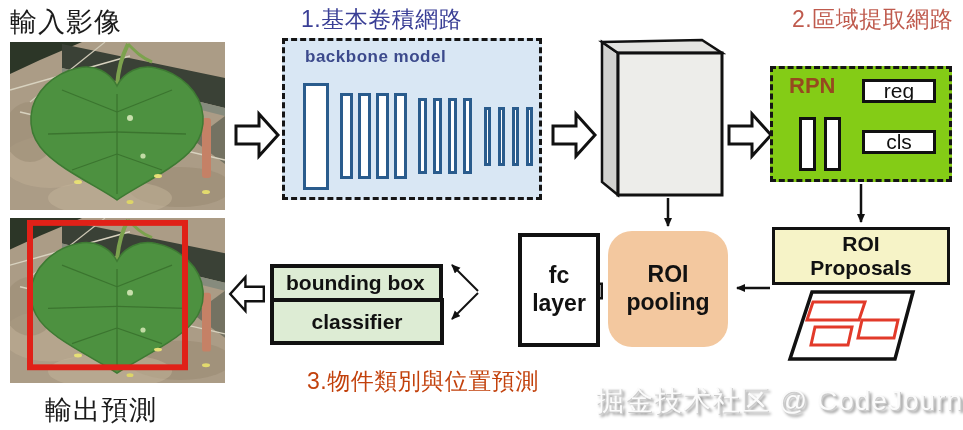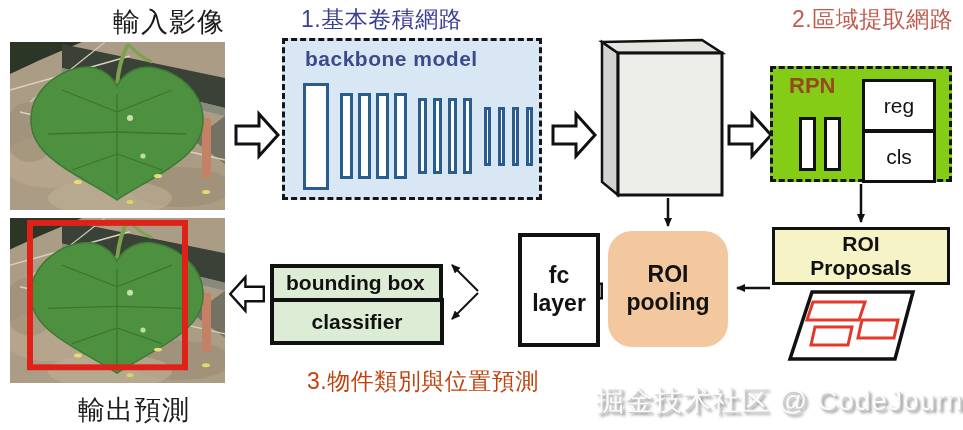--- a/index.html
+++ b/index.html
@@ -13,41 +13,41 @@
     background: #ffffff;
     overflow: hidden;
   }
   .abs { position: absolute; }
 
   
   .cjk-title {
     font-size: 27px;
     color: #1b1b1b;
     letter-spacing: 1px;
-    text-align: right;
+    text-align: left;
     white-space: nowrap;
   }
   .step-title {
     font-size: 23px;
     white-space: nowrap;
     letter-spacing: 0.5px;
   }
   .step1 { color: #3a3f96; margin-left: 15px; }
   .step2 { color: #bf5a4d; }
   .step3 { color: #c2410c; }
 
   
   .backbone-box {
     left: 282px; top: 38px; width: 260px; height: 162px;
     background: #d9e7f4;
     border: 3px dashed #151515;
   }
   .backbone-label {
     position: absolute; left: 20px; top: 6px;
-    font-size: 21px; font-weight: 700; color: #3c4a8c;
+    font-size: 17px; font-weight: 700; color: #3c4a8c;
     letter-spacing: 0.5px;
   }
   .backbone-bars {
     position: absolute; left: 18px; top: 39px; height: 112px; width: 228px;
     display: flex; align-items: center;
   }
   .bb-bar {
     background: #ffffff;
     border: 3px solid #2a5c8d;
     flex: none;
@@ -75,21 +75,21 @@
     position: absolute; left: 16px; top: 4px;
     font-size: 22px; font-weight: 700; color: #96491f;
   }
   .rpn-bar {
     position: absolute; top: 48px; width: 17px; height: 54px;
     background: #fff; border: 3px solid #111;
   }
   .rpn-bar.b1 { left: 26px; }
   .rpn-bar.b2 { left: 51px; }
   .rpn-small-box {
-    position: absolute; right: 13px; width: 74px; height: 53px;
+    position: absolute; right: 13px; width: 74px; height: 24px;
     background: #fff; border: 3px solid #111;
     display: flex; align-items: center; justify-content: center;
     font-size: 21px; color: #111;
   }
   .reg-box { top: 10px; }
   .cls-box { top: 61px; }
 
   
   .roi-proposals {
     left: 772px; top: 227px; width: 178px; height: 58px;

